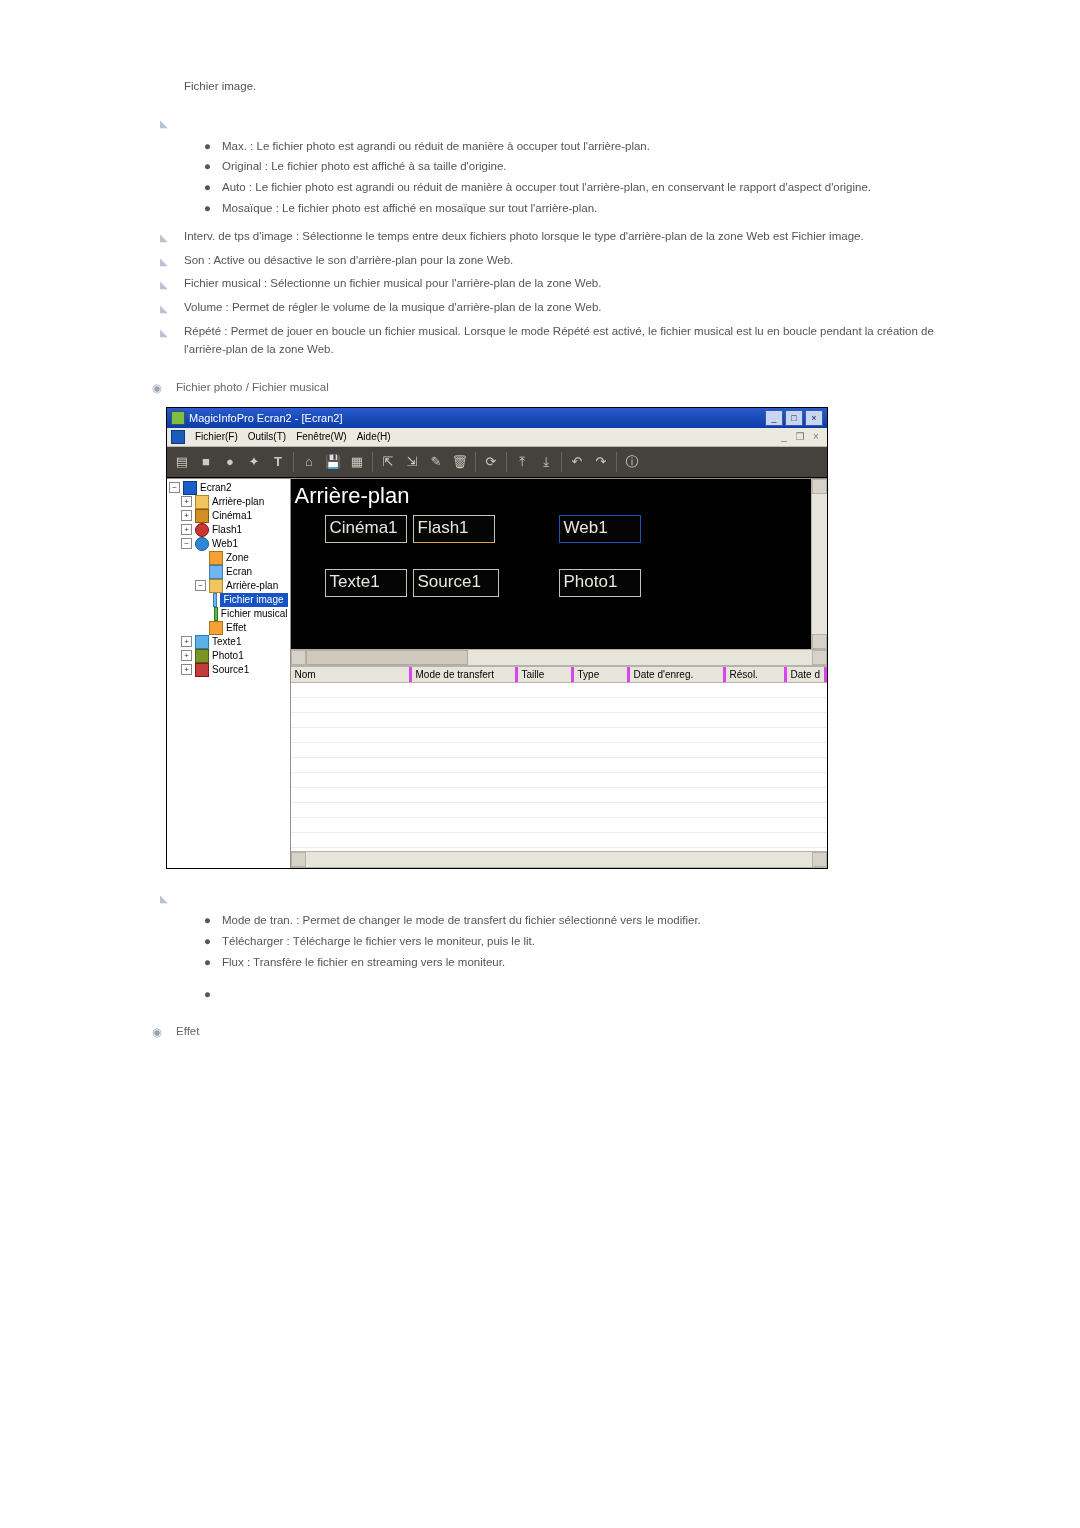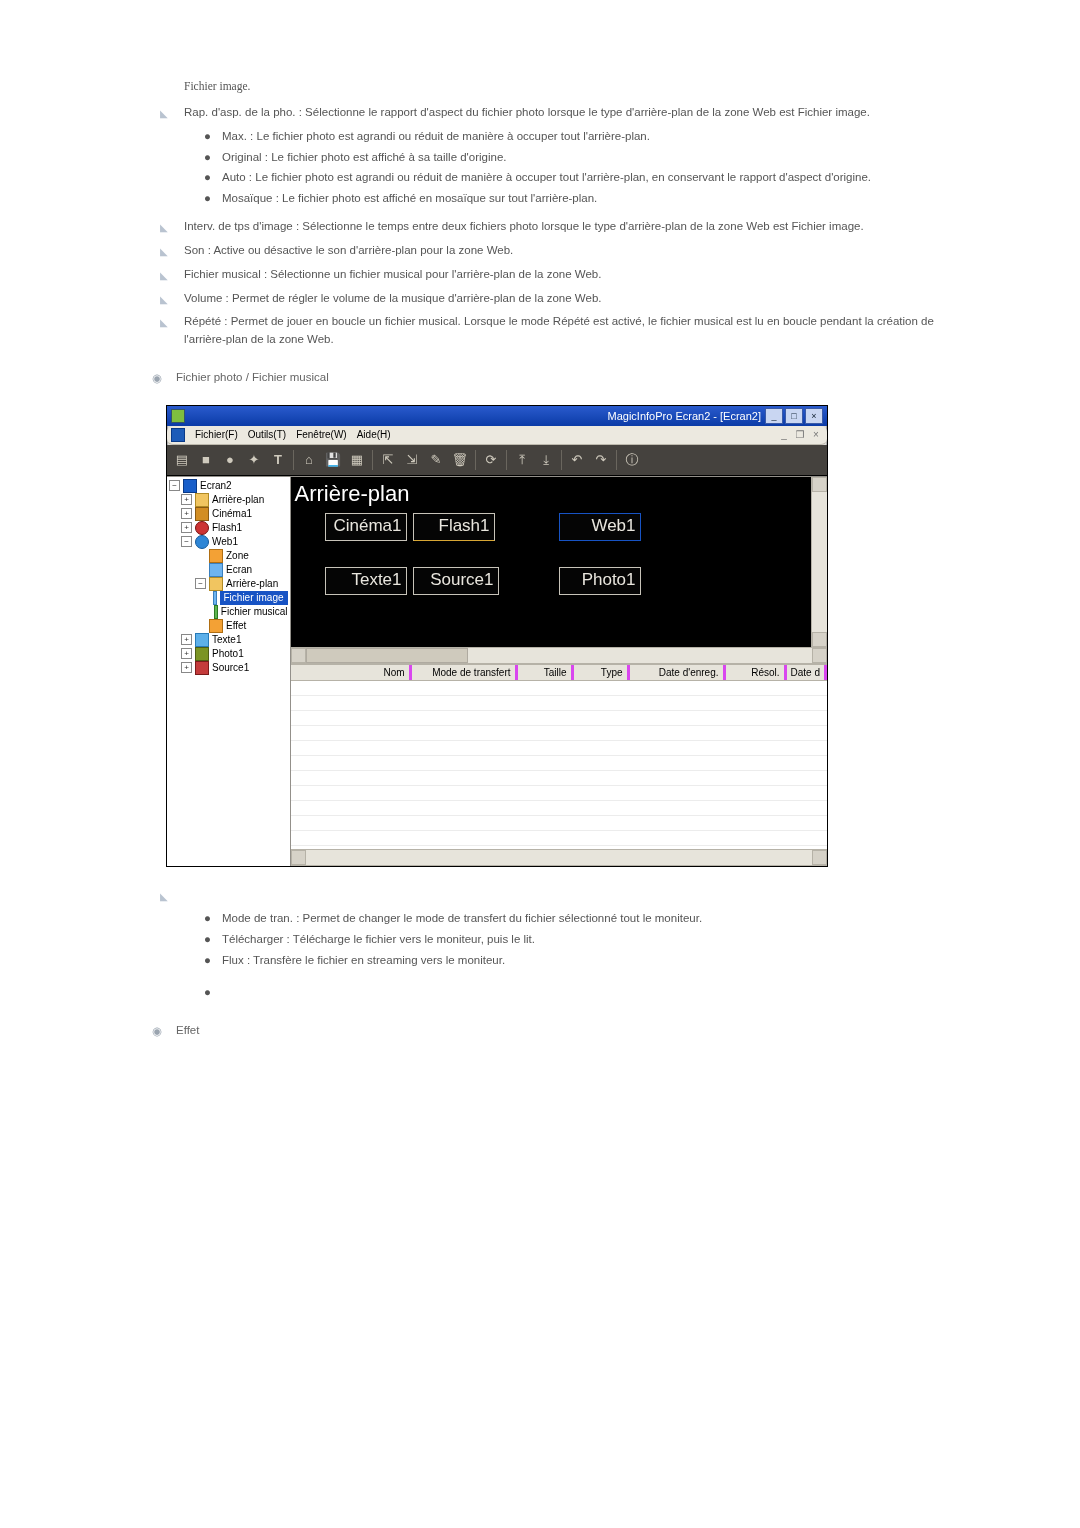--- a/index.html
+++ b/index.html
@@ -32,45 +32,43 @@
     display: flex;
     gap: 8px;
     margin: 3px 0;
     line-height: 1.55;
   }
   .sublist .dot .d {
     flex: 0 0 10px;
     color: #555;
   }
   .intro {
-    margin: 0 0 12px 24px;
-    font-family: Liberation Serif, serif;
+    margin: 0 0 22px 24px;
   }
   .section-heading {
     display: flex;
     gap: 10px;
     margin: 22px 0 6px -8px;
     color: #666;
   }
   .section-heading .orb {
     flex: 0 0 14px;
     color: #9aa4af;
   }
 
   
   .app-window {
     width: 660px;
-    margin: 20px 0 4px 6px;
+    margin: 12px 0 4px 6px;
     border: 1px solid #000;
     background: #dedcd7;
     font-family: Tahoma, Verdana, sans-serif;
     font-size: 10px;
     color: #000;
     box-shadow: 0 0 0 1px #aaa inset;
-    text-align: right;
   }
   .titlebar {
     background: linear-gradient(#2a5bcd,#0b3ba7);
     color: #fff;
     padding: 2px 4px;
     display: flex;
     align-items: center;
     gap: 4px;
     font-size: 11px;
   }
@@ -83,21 +81,20 @@
     width: 16px; height: 14px; background: #c9d6f2; border: 1px solid #3a5aa7;
     display: inline-flex; align-items: center; justify-content: center; font-size: 9px; color: #123;
   }
   .menubar {
     background: #ece9e0;
     padding: 2px 4px;
     display: flex;
     gap: 10px;
     align-items: center;
     border-bottom: 1px solid #bdb9ad;
-    border-radius: 6px;
   }
   .menubar .mi { color: #000; }
   .menubar .doc-icon {
     width: 12px; height: 12px; background: #1d5bb8; border: 1px solid #0a3a88; display: inline-block;
   }
   .mdi-btns {
     margin-left: auto; display: flex; gap: 2px; font-size: 10px; color: #777;
   }
   .mdi-btns span { width: 14px; height: 12px; display: inline-flex; align-items: center; justify-content: center; }
   .toolbar {
@@ -240,21 +237,20 @@
 </style>
 </head>
 <body>
 
 <div class="page">
 
   <div class="intro">Fichier image.</div>
 
   <div class="bullet-item">
     <span class="bullet-glyph">◣</span>
-    <div>Rap. d'asp. de la pho. : Sélectionne le rapport d'aspect du fichier photo lorsque le type d'arrière-plan de la zone Web est Fichier image.</div>
   </div>
   <div class="sublist">
     <div class="dot">
         <span class="d">●</span>
         <span>Max. : Le fichier photo est agrandi ou réduit de manière à occuper tout l'arrière-plan.</span>
       </div>
     <div class="dot">
         <span class="d">●</span>
         <span>Original : Le fichier photo est affiché à sa taille d'origine.</span>
       </div>
@@ -463,21 +459,21 @@
       </div>
     </div>
   </div>
 
   <div class="bullet-item" style="margin-top:20px">
     <span class="bullet-glyph">◣</span>
   </div>
   <div class="sublist">
     <div class="dot">
         <span class="d">●</span>
-        <span>Mode de tran. : Permet de changer le mode de transfert du fichier sélectionné tout le moniteur.</span>
+        <span>Mode de tran. : Permet de changer le mode de transfert du fichier sélectionné vers le modifier.</span>
       </div>
     <div class="dot">
         <span class="d">●</span>
         <span>Télécharger : Télécharge le fichier vers le moniteur, puis le lit.</span>
       </div>
     <div class="dot">
         <span class="d">●</span>
         <span>Flux : Transfère le fichier en streaming vers le moniteur.</span>
       </div>
   </div>

